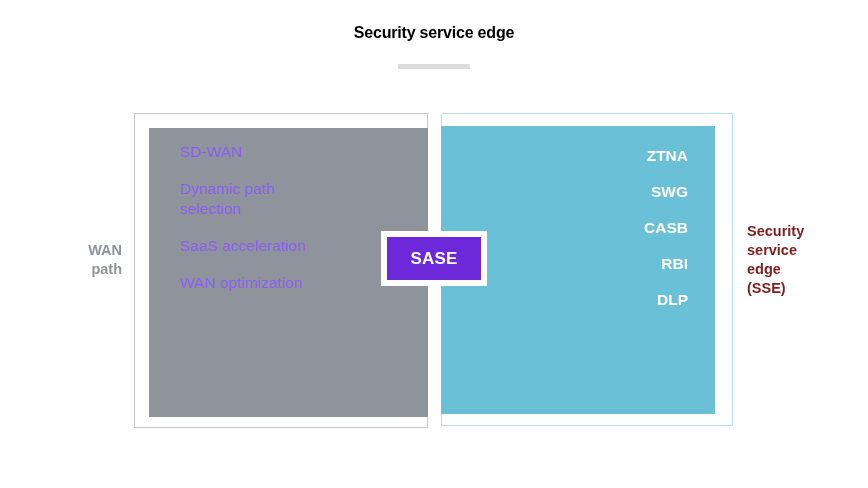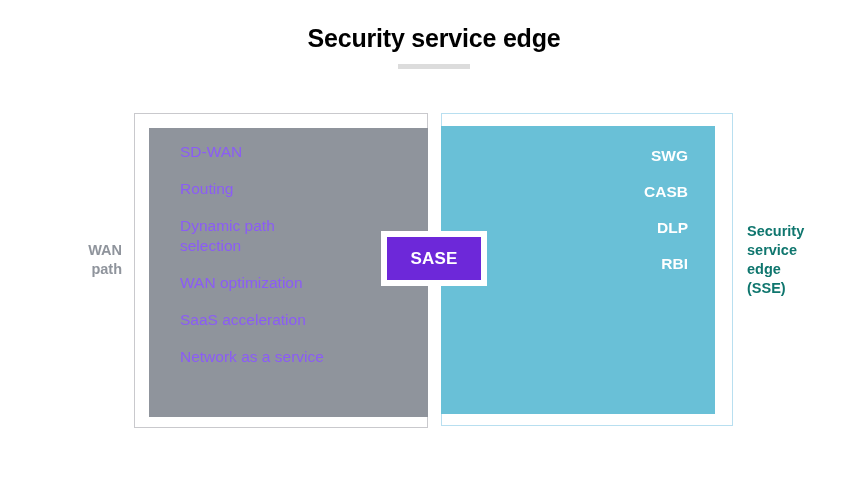--- a/index.html
+++ b/index.html
@@ -16,21 +16,21 @@
     -webkit-font-smoothing: antialiased;
   }
 
   
   #diagram-title {
     position: absolute;
     left: 0;
     top: 24px;
     width: 868px;
     text-align: center;
-    font-size: 25px;
+    font-size: 16px;
     font-weight: bold;
     color: #000000;
     letter-spacing: -0.2px;
   }
   #title-underline {
     position: absolute;
     left: 398px;
     top: 64px;
     width: 72px;
     height: 5px;
@@ -143,54 +143,53 @@
     font-weight: bold;
     line-height: 19px;
     white-space: pre-line;
   }
   #sse-caption {
     position: absolute;
     left: 747px;
     top: 222px;
     width: 110px;
     text-align: left;
-    color: #0f766e;
+    color: #7f1d1d;
     font-size: 14.5px;
     font-weight: bold;
     line-height: 19px;
     white-space: pre-line;
   }
 </style>
 </head>
 <body>
 
 <div id="diagram-title">Security service edge</div>
 <div id="title-underline"></div>
 
 <div id="wan-edge-frame"></div>
 <div id="wan-edge-panel"></div>
 <div id="wan-edge-list">
   <div class="wan-item">SD-WAN</div>
-  <div class="wan-item">Routing</div>
   <div class="wan-item">Dynamic path
 selection</div>
+  <div class="wan-item">SaaS acceleration</div>
   <div class="wan-item">WAN optimization</div>
-  <div class="wan-item">SaaS acceleration</div>
-  <div class="wan-item">Network as a service</div>
 </div>
 <div id="wan-edge-caption">WAN
 path</div>
 
 <div id="sse-frame"></div>
 <div id="sse-panel"></div>
 <div id="sse-list">
+  <div class="sse-item">ZTNA</div>
   <div class="sse-item">SWG</div>
   <div class="sse-item">CASB</div>
+  <div class="sse-item">RBI</div>
   <div class="sse-item">DLP</div>
-  <div class="sse-item">RBI</div>
 </div>
 <div id="sse-caption">Security
 service
 edge
 (SSE)</div>
 
 <div id="sase-badge">
   <div id="sase-badge-inner">
     <span id="sase-label">SASE</span>
   </div>

